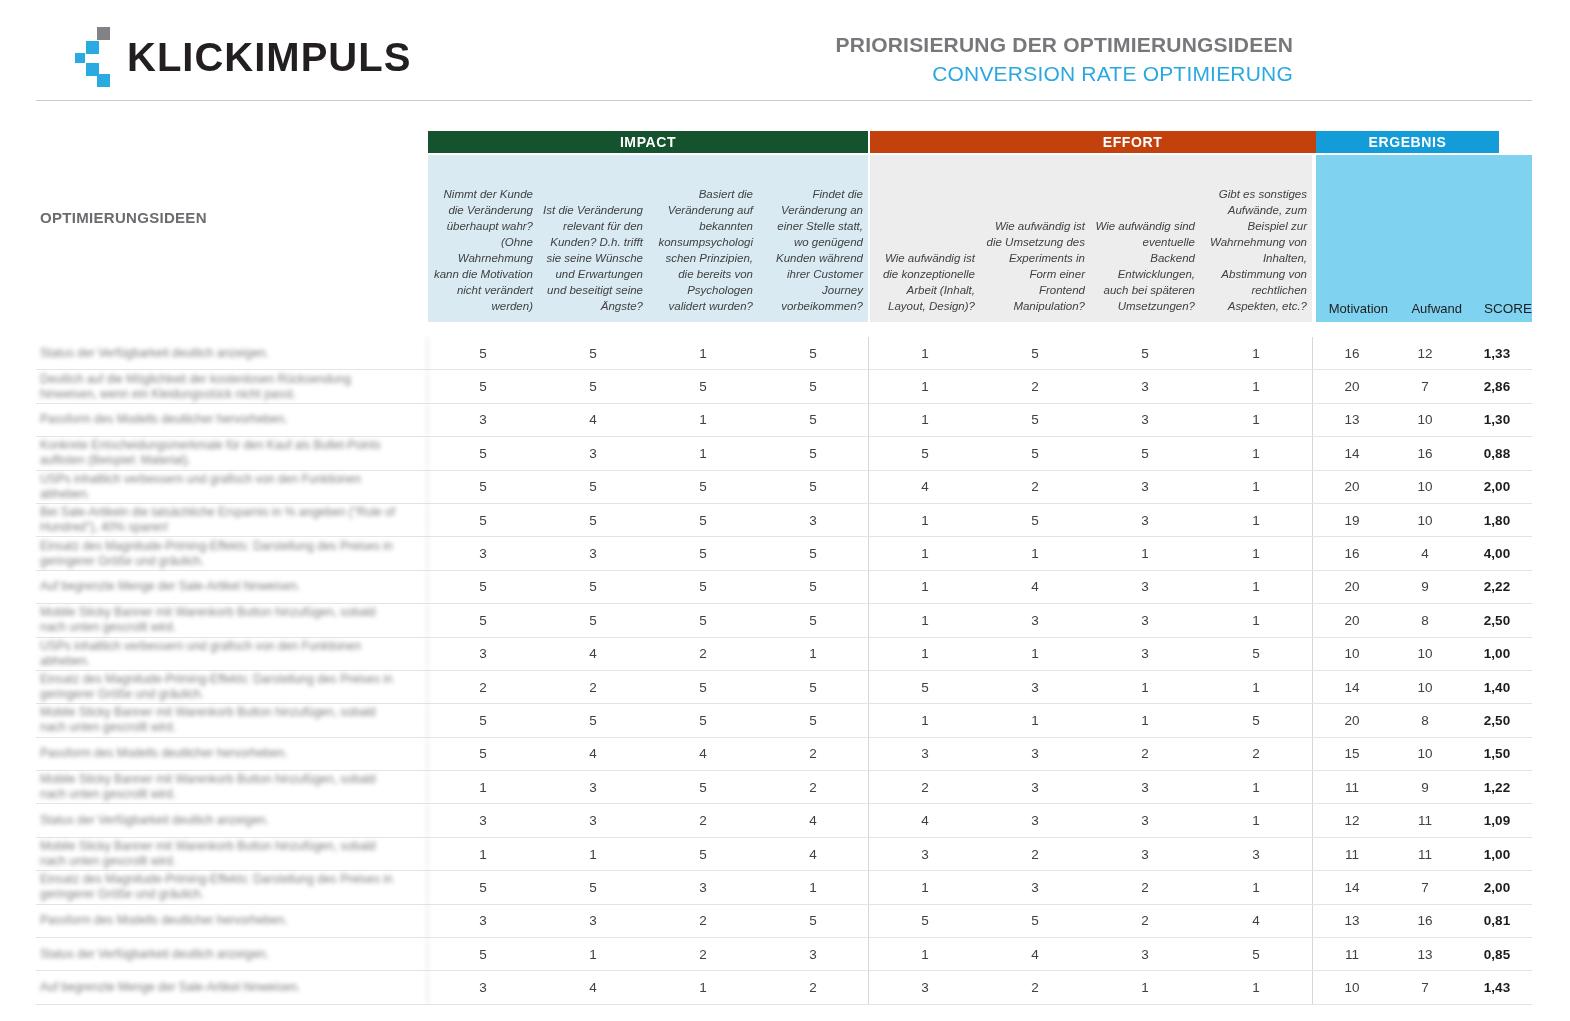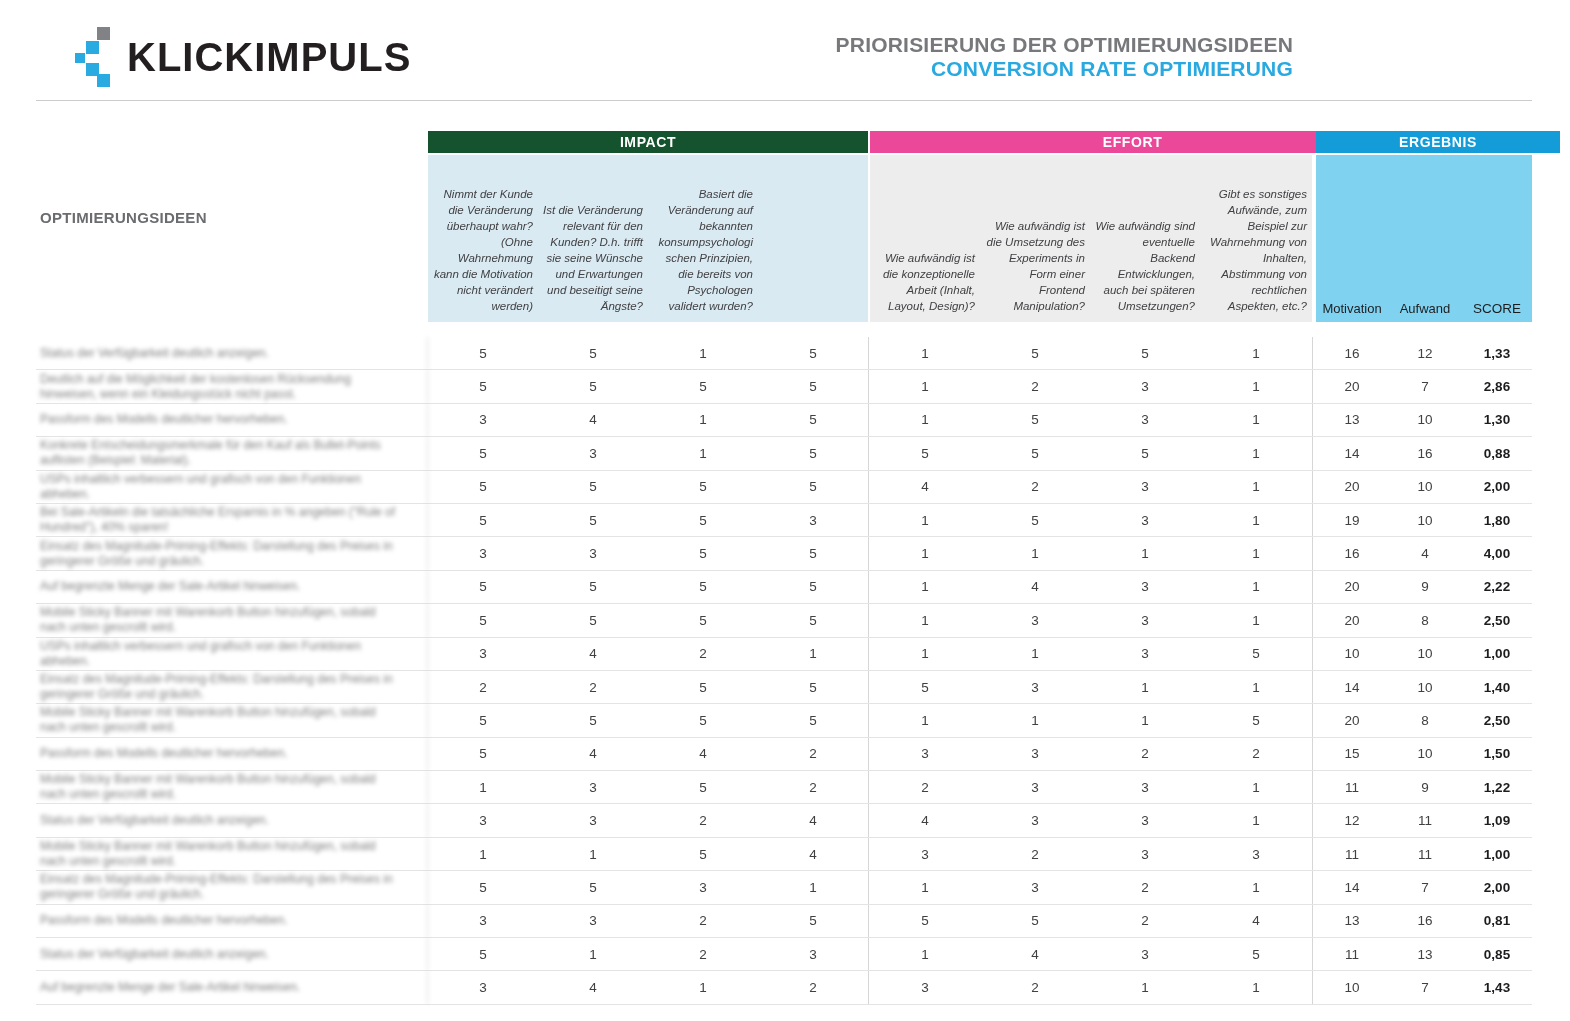--- a/index.html
+++ b/index.html
@@ -6,44 +6,44 @@
   body{
     width:1570px;height:1021px;background:#ffffff;position:relative;overflow:hidden;
     font-family:"Liberation Sans",sans-serif;color:#414042;
   }
   
   .logo{position:absolute;left:74px;top:26px;display:flex;align-items:center}
   .logo-icon{width:38px;height:62px;position:relative;margin-right:15px}
   .logo-text{font-size:40px;font-weight:bold;color:#231f20;letter-spacing:1px;line-height:62px}
   .titles{position:absolute;left:593px;top:33px;width:700px;text-align:right}
   .title-main{font-size:21px;font-weight:bold;color:#77787b;letter-spacing:.2px}
-  .title-sub{font-size:21px;font-weight:bold;color:#29a9e0;letter-spacing:.2px}
+  .title-sub{font-size:21px;font-weight:normal;color:#29a9e0;margin-top:5px;letter-spacing:.2px}
   .divider{position:absolute;left:36px;top:100px;width:1496px;height:0;border-top:1px solid #cccccc}
 
   
   .tbl{position:absolute;left:36px;top:0;width:1496px}
   .ideas-header{position:absolute;left:4px;top:209px;font-size:15px;font-weight:bold;color:#6b6c6f;letter-spacing:.3px}
 
   .band{position:absolute;top:131px;height:22px;display:flex;align-items:center;justify-content:center;
         color:#ffffff;font-size:14px;font-weight:bold;letter-spacing:.6px}
   .band-impact{left:392px;width:440px;background:#14532d}
-  .band-effort{left:834px;width:525px;background:#ec4899}
-  .band-ergebnis{left:1280px;width:244px;background:#149cd8}
+  .band-effort{left:834px;width:525px;background:#c2410c}
+  .band-ergebnis{left:1280px;width:183px;background:#149cd8}
 
   .panel{position:absolute;top:155px;height:167px}
   .panel-impact{left:392px;width:440px;background:#d9eaf3}
   .panel-effort{left:834px;width:442px;background:#ededee}
   .panel-ergebnis{left:1280px;width:216px;background:#7fd3f1}
 
   .qrow{display:flex;height:100%;align-items:flex-end}
   .qcell{width:110px;box-sizing:border-box;padding:0 5px 8px 5px;text-align:right;
          font-style:italic;font-size:11.5px;line-height:16px;color:#414042;overflow-wrap:break-word}
   .panel-effort .qcell:last-child{width:112px}
   .rescols{display:flex;height:100%;align-items:flex-end;padding-bottom:6px;box-sizing:border-box}
-  .rescol{text-align:center;font-size:13px;color:#1d1d1f}
+  .rescol{text-align:right;font-size:13px;color:#1d1d1f}
   .rescol.m{width:72px}.rescol.a{width:74px}.rescol.s{width:70px;font-weight:normal;font-size:13.5px}
 
   
   #rows{position:absolute;left:0;top:337px;width:1496px}
   .row{display:grid;height:33.4px;box-sizing:border-box;border-bottom:1px solid #e4e4e4;
        grid-template-columns:392px 110px 110px 110px 110px 2px 110px 110px 110px 112px 4px 72px 74px 70px}
   .cell{display:flex;align-items:center;justify-content:center;font-size:13.5px;color:#414042}
   .label-cell{justify-content:flex-start;box-sizing:border-box;padding:1px 30px 1px 4px;
               font-size:12px;line-height:15px;color:#818181;filter:blur(2.3px)}
   .vgap{border-left:1px solid #d6d6d6}
@@ -79,20 +79,21 @@
 
   <div class="band band-impact">IMPACT</div>
   <div class="band band-effort">EFFORT</div>
   <div class="band band-ergebnis">ERGEBNIS</div>
 
   <div class="panel panel-impact">
     <div class="qrow">
       <div class="qcell">Nimmt der Kunde die Veränderung überhaupt wahr? (Ohne Wahrnehmung kann die Motivation nicht verändert werden)</div>
       <div class="qcell">Ist die Veränderung relevant für den Kunden? D.h. trifft sie seine Wünsche und Erwartungen und beseitigt seine Ängste?</div>
       <div class="qcell">Basiert die Veränderung auf bekannten konsumpsychologischen Prinzipien, die bereits von Psychologen validert wurden?</div>
+      <div class="qcell">Findet die Veränderung an einer Stelle statt, wo genügend Kunden während ihrer Customer Journey vorbeikommen?</div>
     </div>
   </div>
 
   <div class="panel panel-effort">
     <div class="qrow">
       <div class="qcell">Wie aufwändig ist die konzeptionelle Arbeit (Inhalt, Layout, Design)?</div>
       <div class="qcell">Wie aufwändig ist die Umsetzung des Experiments in Form einer Frontend Manipulation?</div>
       <div class="qcell">Wie aufwändig sind eventuelle Backend Entwicklungen, auch bei späteren Umsetzungen?</div>
       <div class="qcell">Gibt es sonstiges Aufwände, zum Beispiel zur Wahrnehmung von Inhalten, Abstimmung von rechtlichen Aspekten, etc.?</div>
     </div>

